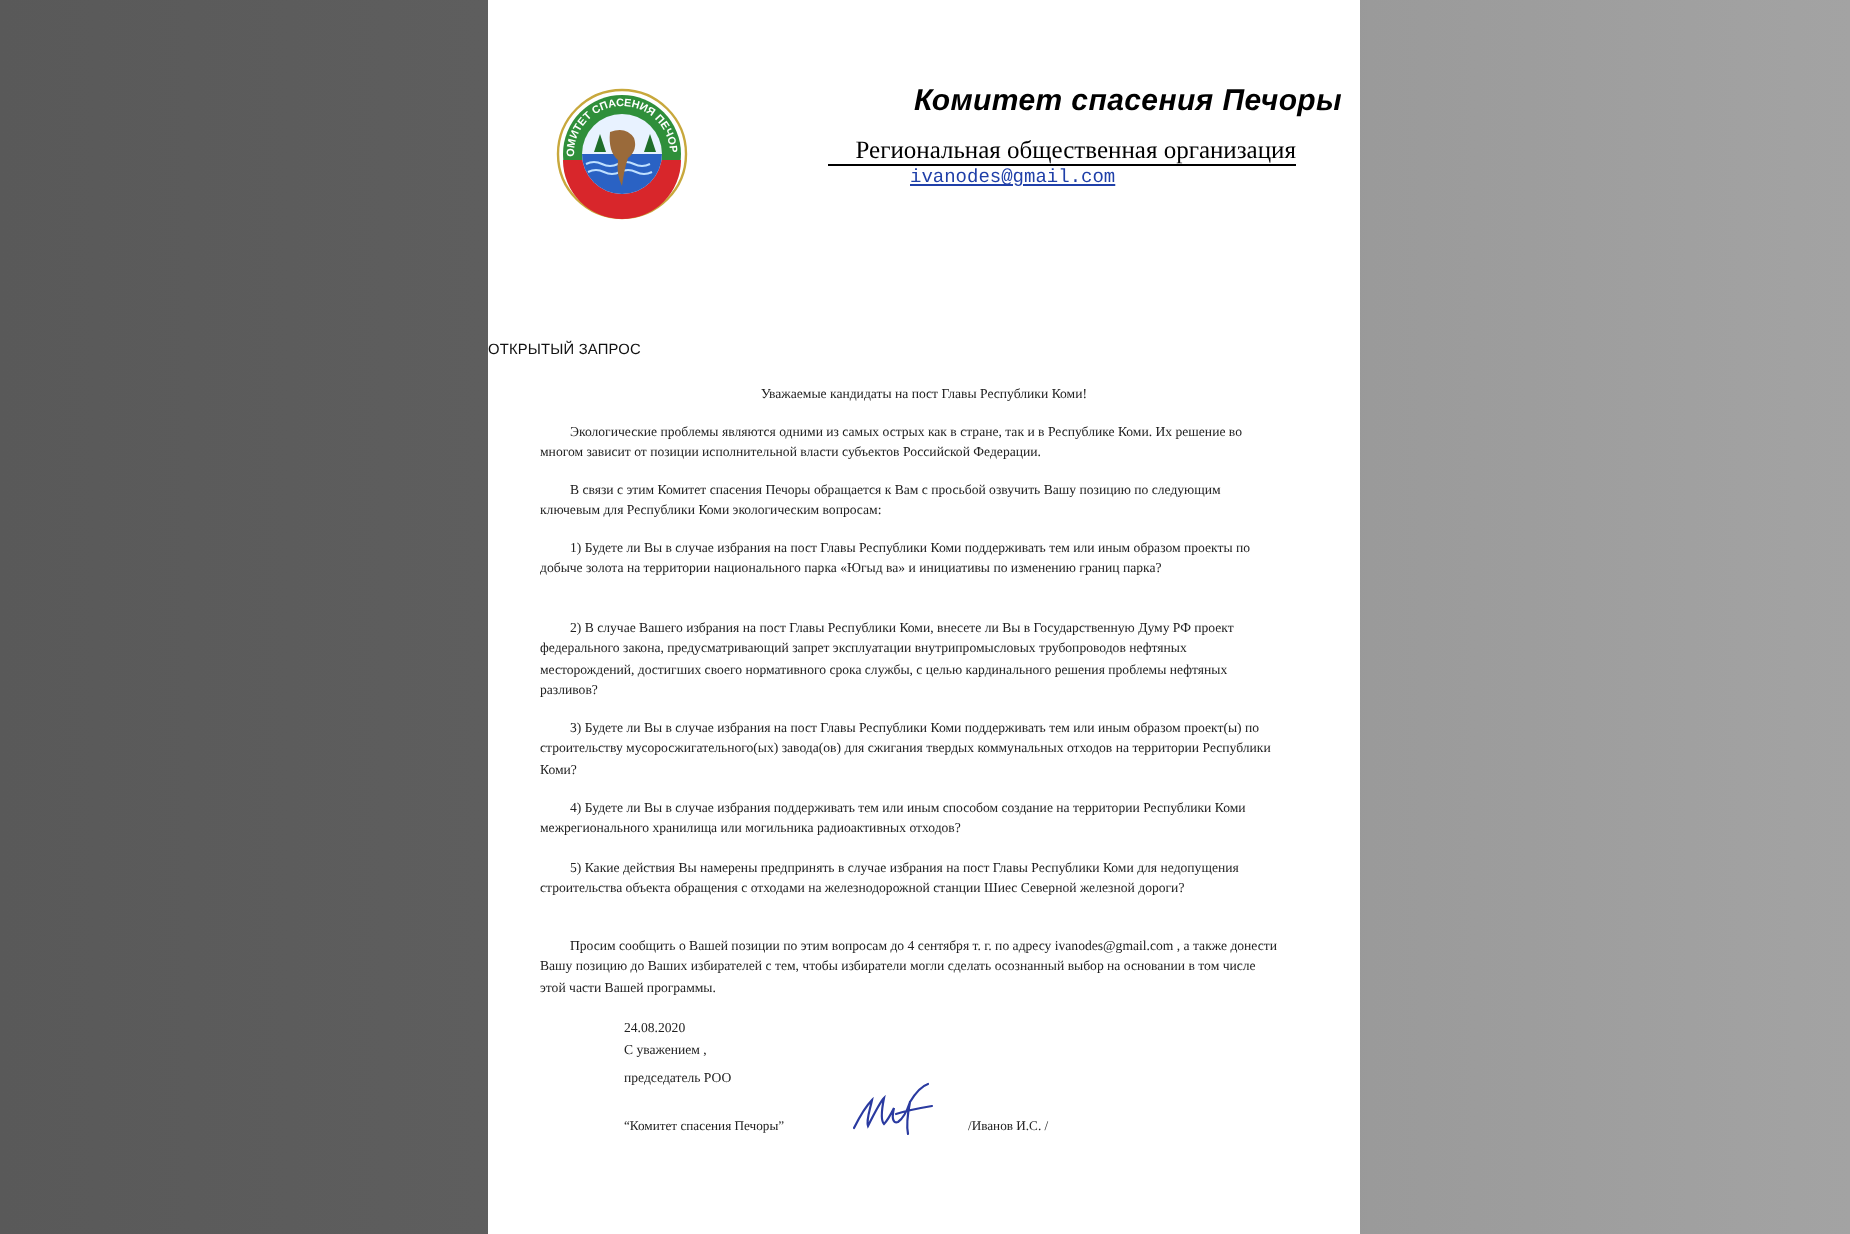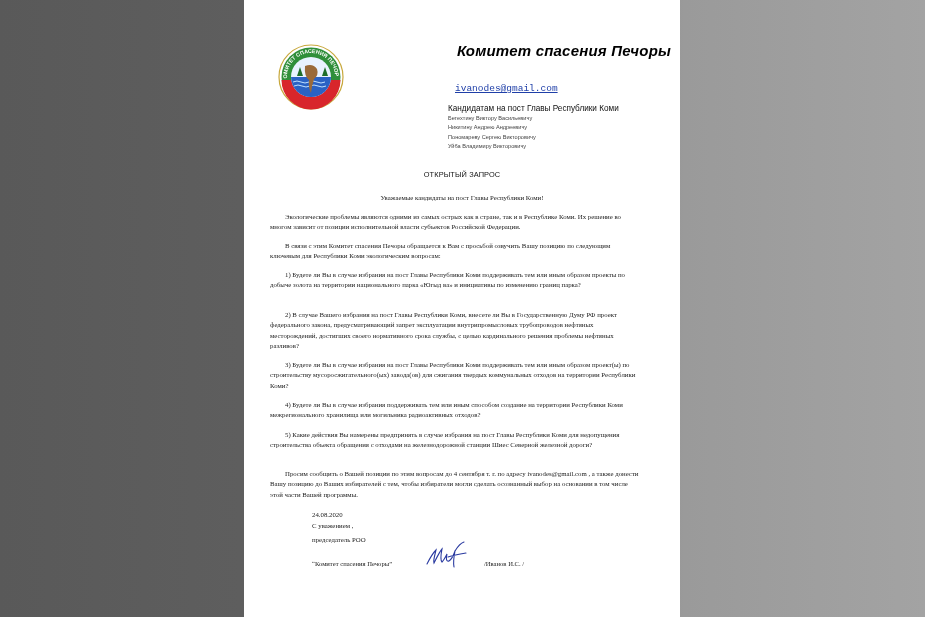--- a/index.html
+++ b/index.html
@@ -27,21 +27,21 @@
     .org-email {
       position: absolute; left: 211px; top: 83px;
       font-family: Liberation Mono, monospace; font-size: 9.5px; color: #1f3fa8;
       text-decoration: underline; white-space: nowrap;
     }
     .recipients { position: absolute; left: 204px; top: 104px; }
     .rec-heading { font-family: "Liberation Sans", sans-serif; font-size: 8.2px; color: #111; line-height: 10px; white-space: nowrap; }
     .rec-name { font-family: "Liberation Sans", sans-serif; font-size: 5.6px; color: #444; line-height: 9.4px; white-space: nowrap; }
 
     .doc-title {
-      position: absolute; left: 0; width: 436px; top: 170px; text-align: center;
+      position: absolute; left: 0; width: 436px; top: 170px; 
       font-family: "Liberation Sans", sans-serif; font-size: 7.4px; color: #111; letter-spacing: 0.1px;
     }
     .greeting {
       position: absolute; left: 0; width: 436px; top: 194px; text-align: center;
       font-family: "Liberation Serif", serif; font-size: 6.8px; color: #222;
     }
     .para {
       position: absolute; left: 26px; width: 372px;
       font-family: "Liberation Serif", serif; font-size: 6.8px; line-height: 10.3px; color: #222;
       text-indent: 15px; text-align: left;
@@ -80,29 +80,23 @@
     <path d="M 16 42 q4 -2 8 0 t8 0 t8 0 t8 0" stroke="#bfe0ff" stroke-width="1" fill="none"></path>
     <path d="M 27 22 q8 -3 12 3 q2 6 -3 10 q-2 6 -3 14 q-3 -6 -2 -13 q-5 -4 -4 -14 z" fill="#9a6a3a"></path>
     <path d="M 19 32 l3 -9 l3 9 z M 20 29 l2 -6 l2 6 z" fill="#1f6e2a"></path>
     <path d="M 44 32 l3 -9 l3 9 z" fill="#1f6e2a"></path>
     <text font-family="Liberation Sans, sans-serif" font-size="5.4" font-weight="bold" fill="#fff">
       <textPath href="#ringArc" startOffset="50%" text-anchor="middle">КОМИТЕТ СПАСЕНИЯ ПЕЧОРЫ</textPath>
     </text>
   </svg>
 
   <div class="org-title">Комитет спасения  Печоры</div>
+  <div class="org-sub">Региональная общественная организация</div>
   <a class="org-email">ivanodes@gmail.com</a>
 
-  <div class="recipients">
-    <div class="rec-heading">Кандидатам на пост Главы Республики Коми</div>
-    <div class="rec-name">Бетехтину Виктору Васильевичу</div>
-    <div class="rec-name">Никитину Андрею Андреевичу</div>
-    <div class="rec-name">Пономареву Сергею Викторовичу</div>
-    <div class="rec-name">Уйба Владимиру Викторовичу</div>
-  </div>
 
   <div class="doc-title">ОТКРЫТЫЙ ЗАПРОС</div>
   <div class="greeting">Уважаемые кандидаты на пост Главы Республики Коми!</div>
 
   <div class="para p1">Экологические проблемы являются одними из самых острых как в стране, так и в Республике Коми. Их решение во многом зависит от позиции исполнительной власти субъектов Российской Федерации.</div>
   <div class="para p2">В связи с этим Комитет спасения Печоры обращается к Вам с просьбой озвучить Вашу позицию по следующим ключевым для Республики Коми экологическим вопросам:</div>
 
   <div class="para q1">1) Будете ли Вы в случае избрания на пост Главы Республики Коми поддерживать тем или иным образом проекты по добыче золота на территории национального парка «Югыд ва» и инициативы по изменению границ парка?</div>
   <div class="para q2">2) В случае Вашего избрания на пост Главы Республики Коми, внесете ли Вы в Государственную Думу РФ проект федерального закона, предусматривающий запрет эксплуатации внутрипромысловых трубопроводов нефтяных месторождений, достигших своего нормативного срока службы, с целью кардинального решения проблемы нефтяных разливов?</div>
   <div class="para q3">3) Будете ли Вы в случае избрания на пост Главы Республики Коми поддерживать тем или иным образом проект(ы) по строительству мусоросжигательного(ых) завода(ов) для сжигания твердых коммунальных отходов на территории Республики Коми?</div>

